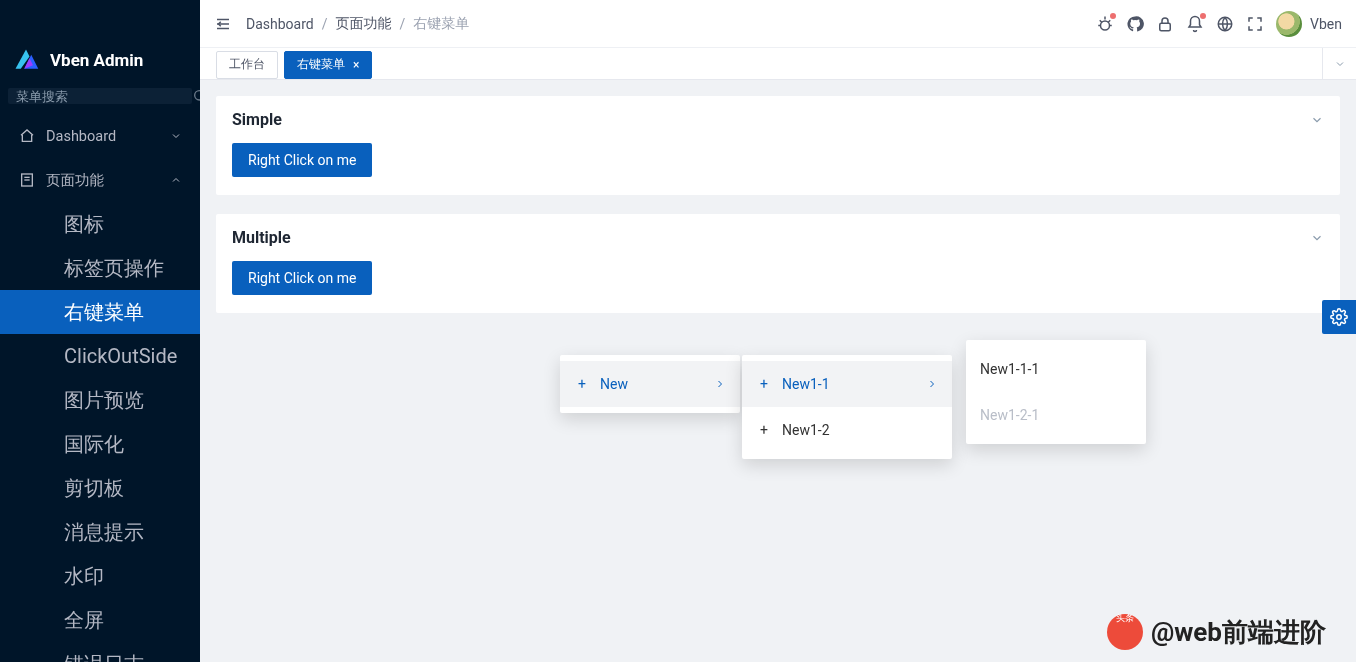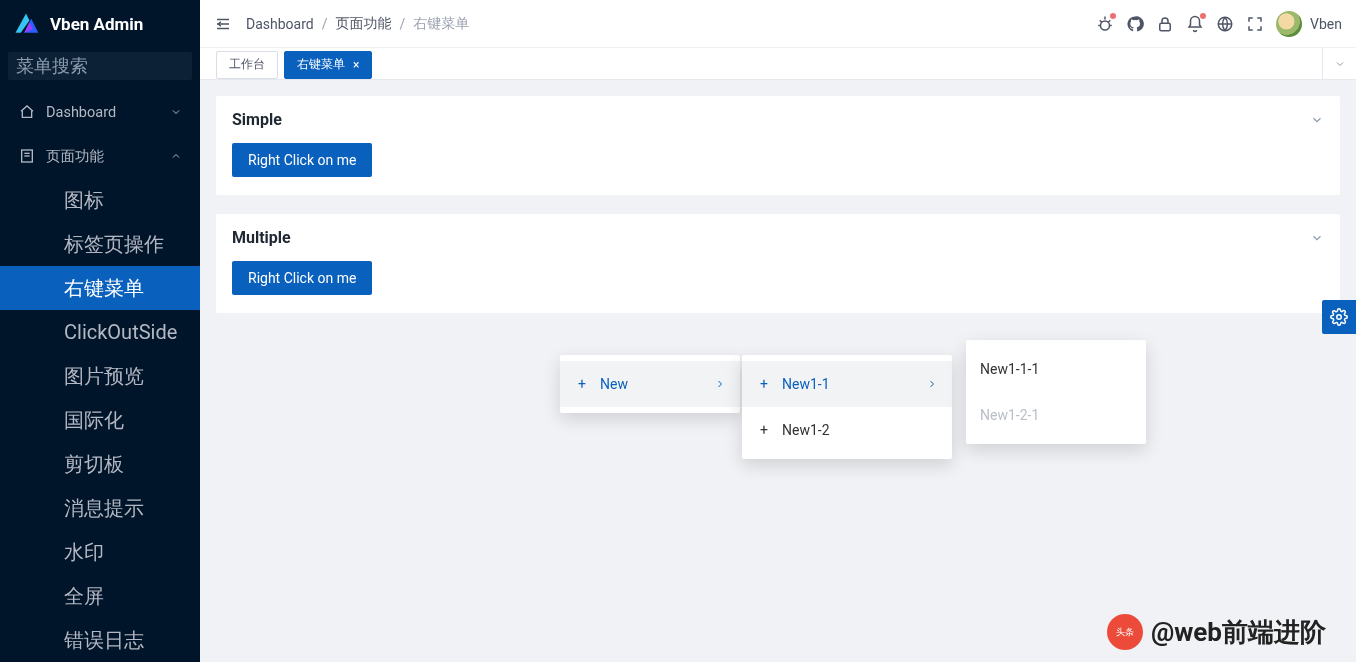--- a/index.html
+++ b/index.html
@@ -1,25 +1,25 @@
 <!DOCTYPE html>
 <html><head>
 <meta charset="utf-8">
 <style>
 * { margin: 0; padding: 0; box-sizing: border-box; }
 body { font-family: -apple-system, BlinkMacSystemFont, "Segoe UI", Roboto, "Helvetica Neue", Arial, sans-serif; font-size: 14px; color: #fff; background: #f0f2f5; overflow: hidden; height: 662px; width: 1356px; }
 .layout { display: flex; height: 100%; }
 
 
 .sidebar { width: 200px; background: #001529; display: flex; flex-direction: column; flex-shrink: 0; }
-.logo { display: flex; align-items: center; padding: 10px 12px; height: 48px; gap: 10px; }
+.logo { display: flex; align-items: center; padding: 10px 12px; height: 48px; gap: 10px; margin-top: 36px; }
 .logo-mark { width: 28px; height: 28px; position: relative; }
 .logo-text { font-weight: 700; font-size: 17px; color: #fff; white-space: nowrap; }
 .search-bar { display: flex; align-items: center; background: #0c2136; margin: 4px 8px 6px; border-radius: 2px; height: 34px; padding: 0 8px; }
-.search-bar input { flex: 1; background: transparent; border: 0; outline: 0; color: #8a9bac; font-size: 18px; }
+.search-bar input { flex: 1; background: transparent; border: 0; outline: 0; color: #8a9bac; font-size: 13px; }
 .search-bar input::placeholder { color: #8a9bac; }
 .search-bar .s-icon { color: #6b7a8a; }
 .menu { list-style: none; padding-top: 4px; }
 .menu li { display: flex; align-items: center; height: 44px; padding: 0 18px; color: #b4b8c4; cursor: pointer; position: relative; font-size: 14px; }
 .menu li.level1 { font-size: 14.5px; }
 .menu li.sub { padding-left: 64px; font-size: 20px; text-align: center; }
 .menu li .m-icon { width: 18px; margin-right: 10px; display: inline-flex; justify-content: center; }
 .menu li .chev { margin-left: auto; }
 .menu li.active { background: #0960bd; color: #fff; }
 
@@ -62,21 +62,21 @@
 .ctx1 { left: 360px; top: 275px; width: 180px; }
 .ctx2 { left: 542px; top: 275px; width: 210px; }
 .ctx2 .ctx-item.hover .arrow { color: #0960bd; }
 .ctx3 { left: 766px; top: 260px; width: 162px; }
 
 
 .float-settings { position: absolute; right: 0; top: 300px; width: 34px; height: 34px; background: #0960bd; color: #fff; display: flex; align-items: center; justify-content: center; border-radius: 2px 0 0 2px; cursor: pointer; }
 
 
 .wm { position: absolute; right: 30px; bottom: 12px; display: flex; align-items: center; gap: 8px; font-size: 26px; font-weight: 700; color: #222; }
-.wm-badge { width: 36px; height: 36px; border-radius: 50%; background: #ed4b3a; color: #fff; display: flex; align-items: center; justify-content: center; font-size: 22px; font-weight: 400; }
+.wm-badge { width: 36px; height: 36px; border-radius: 50%; background: #ed4b3a; color: #fff; display: flex; align-items: flex-start; justify-content: center; font-size: 22px; font-weight: 400; }
 
 
 svg { display: block; }
 </style>
 </head>
 <body>
 
 <div class="layout">
   <aside class="sidebar">
     <div class="logo">

